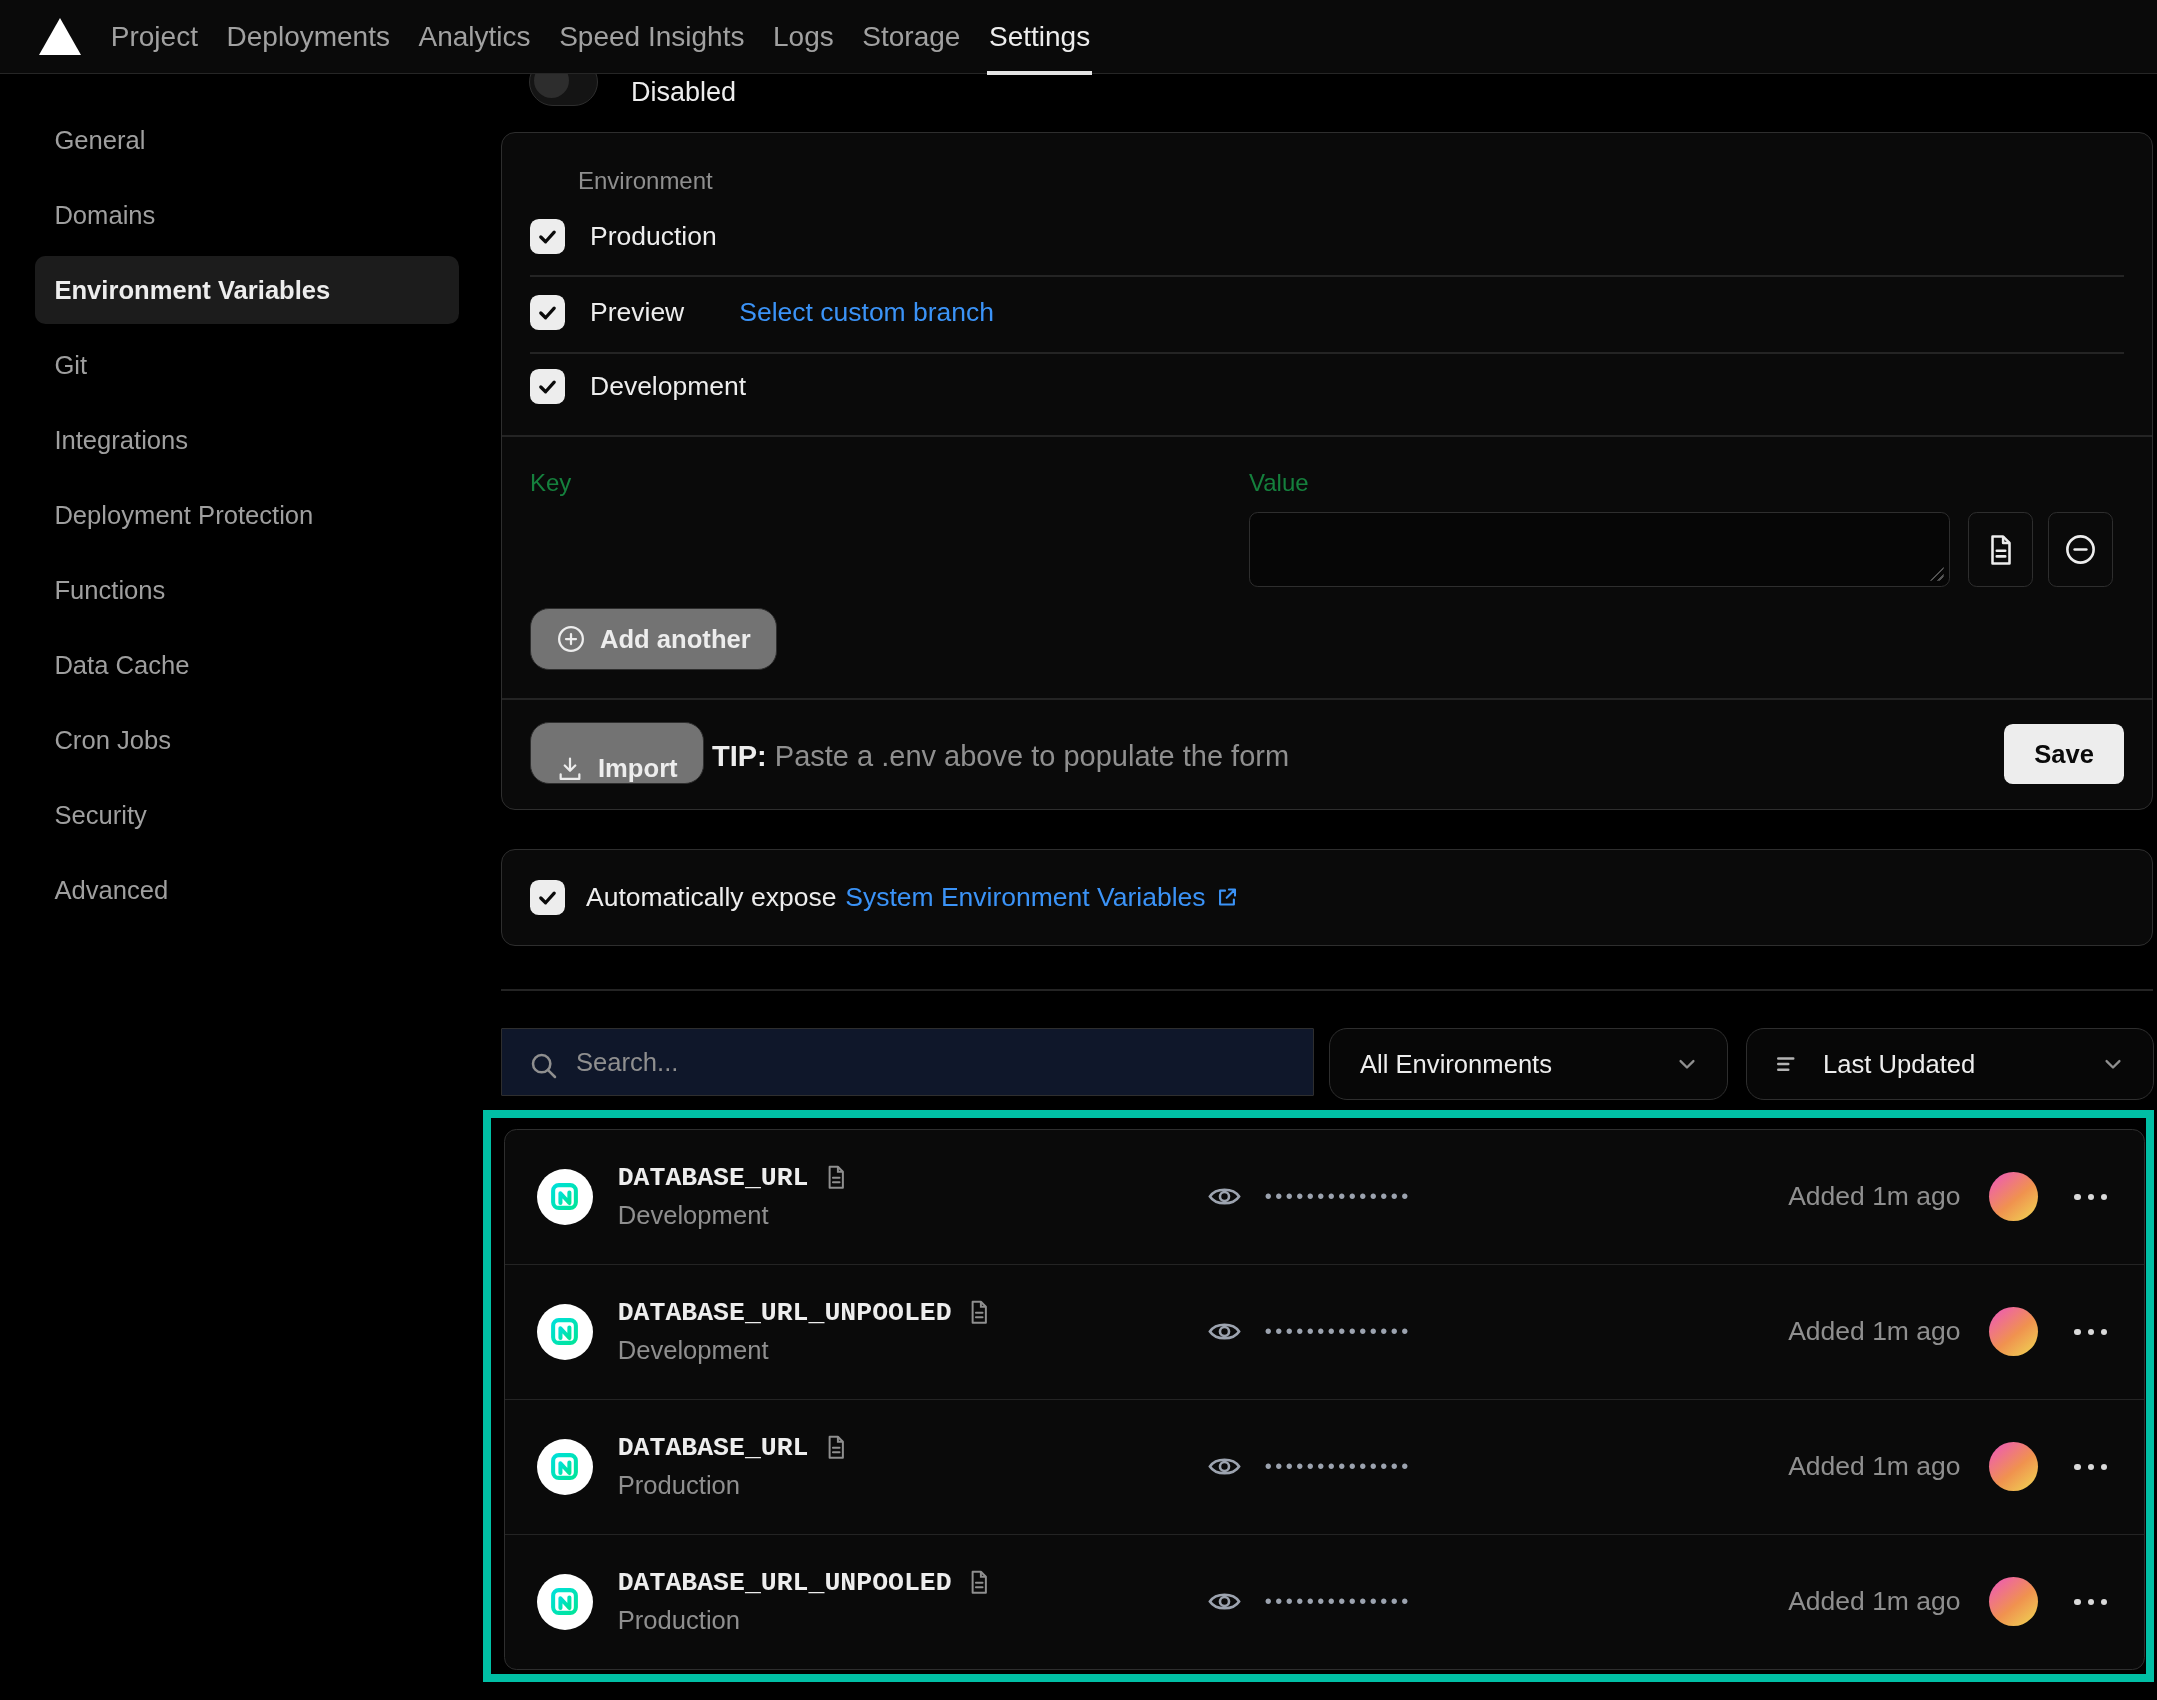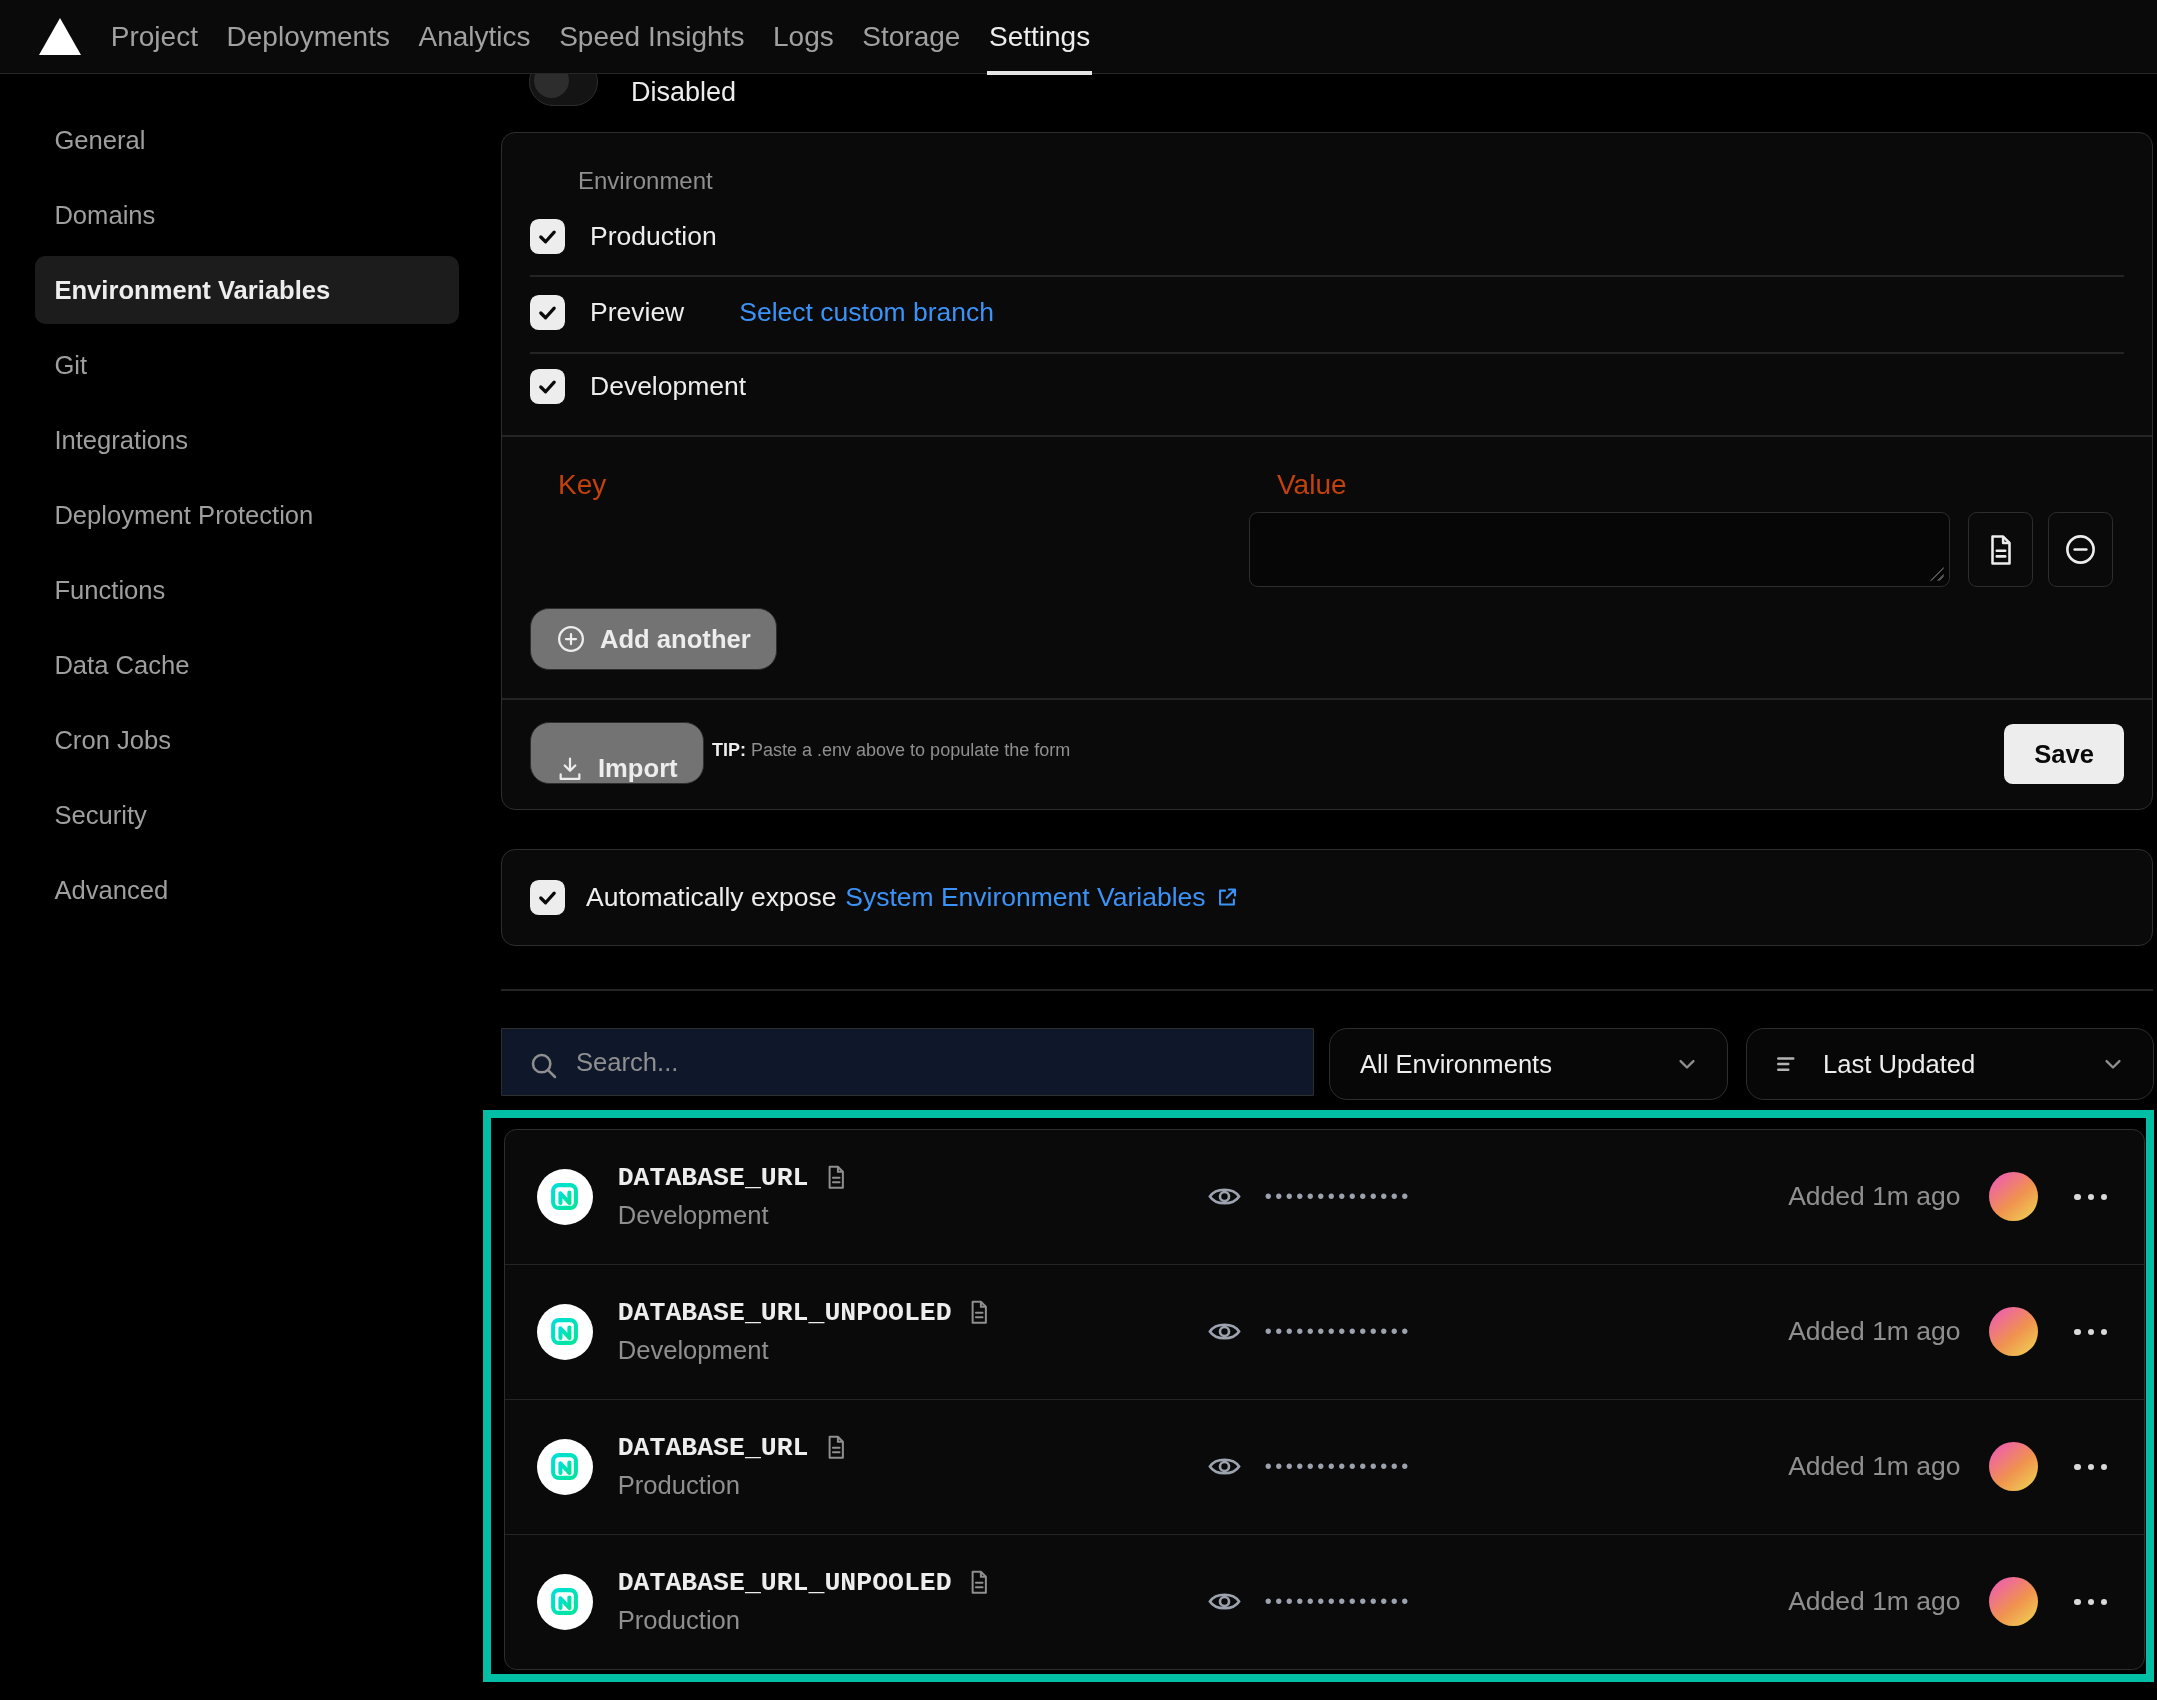--- a/index.html
+++ b/index.html
@@ -64,21 +64,21 @@
 
   .check-row { position:absolute; left:28px; display:flex; align-items:center; gap:25px; }
   .checkbox {
     width:35px; height:35px; border-radius:8.8px; background:#ededed;
     display:flex; align-items:center; justify-content:center; cursor:pointer; flex:0 0 auto;
   }
   .check-label { font-size:26.5px; color:#ededed; }
   .link { color:var(--link-blue,#3b93f7); cursor:pointer; }
   .branch-link { font-size:26.5px; margin-left:30px; }
 
-  .field-label { position:absolute; font-size:28px; color:#c2410c;margin-left:28px; }
+  .field-label { position:absolute; font-size:24px; color:#15803d; }
   .text-input, .text-area {
     position:absolute; height:75px; background:#060606; border:1.8px solid #2e2e2e; border-radius:8.8px;
     color:#ededed; font-size:25px; padding:0 23px; outline:none;
   }
   .text-input { font-family:"Liberation Mono","DejaVu Sans Mono",monospace; }
   .text-input::placeholder { color:#5f5f5f; letter-spacing:0.9px; }
   .resize-corner {
     position:absolute; right:5.3px; bottom:5.3px; width:14px; height:14px; pointer-events:none;
     background:repeating-linear-gradient(-45deg, transparent 0 3.5px, #555 3.5px 5.3px);
     clip-path:polygon(100% 0, 100% 100%, 0 100%);
@@ -90,21 +90,21 @@
   .btn-dark {
     position:absolute; height:62px; background:#737373; border:1.8px solid #2e2e2e; border-radius:19px;
     display:flex; align-items:center; justify-content:center; gap:14px;
     font-size:25.6px; color:#ededed; font-weight:700; cursor:pointer; padding:0 25px;
   }
   .btn-light {
     position:absolute; height:60px; background:var(--save-button-bg,#ededed); color:#0a0a0a;
     border:none; border-radius:8.8px; font-size:25.6px; font-weight:700; cursor:pointer; padding:0 30px;
     display:flex; align-items:center; justify-content:center;
   }
-  .tip-line { position:absolute; font-size:18px; color:#8f8f8f; }
+  .tip-line { position:absolute; font-size:29px; color:#8f8f8f; }
   .tip-bold { color:#ededed; font-weight:700; }
 
   .card-sysenv { top:775px; height:97px; }
   .sysenv-row { position:absolute; left:28px; top:0; height:100%; display:flex; align-items:center; gap:21px; }
   .sysenv-text { font-size:26.5px; color:#ededed; display:flex; align-items:center; gap:8.8px; }
 
   .hr-section { position:absolute; left:0; top:915px; width:1652px; height:1.8px; background:#242424; }
 
   
   .filters-row { position:absolute; left:0; top:954px; width:1652px; height:72px; }

